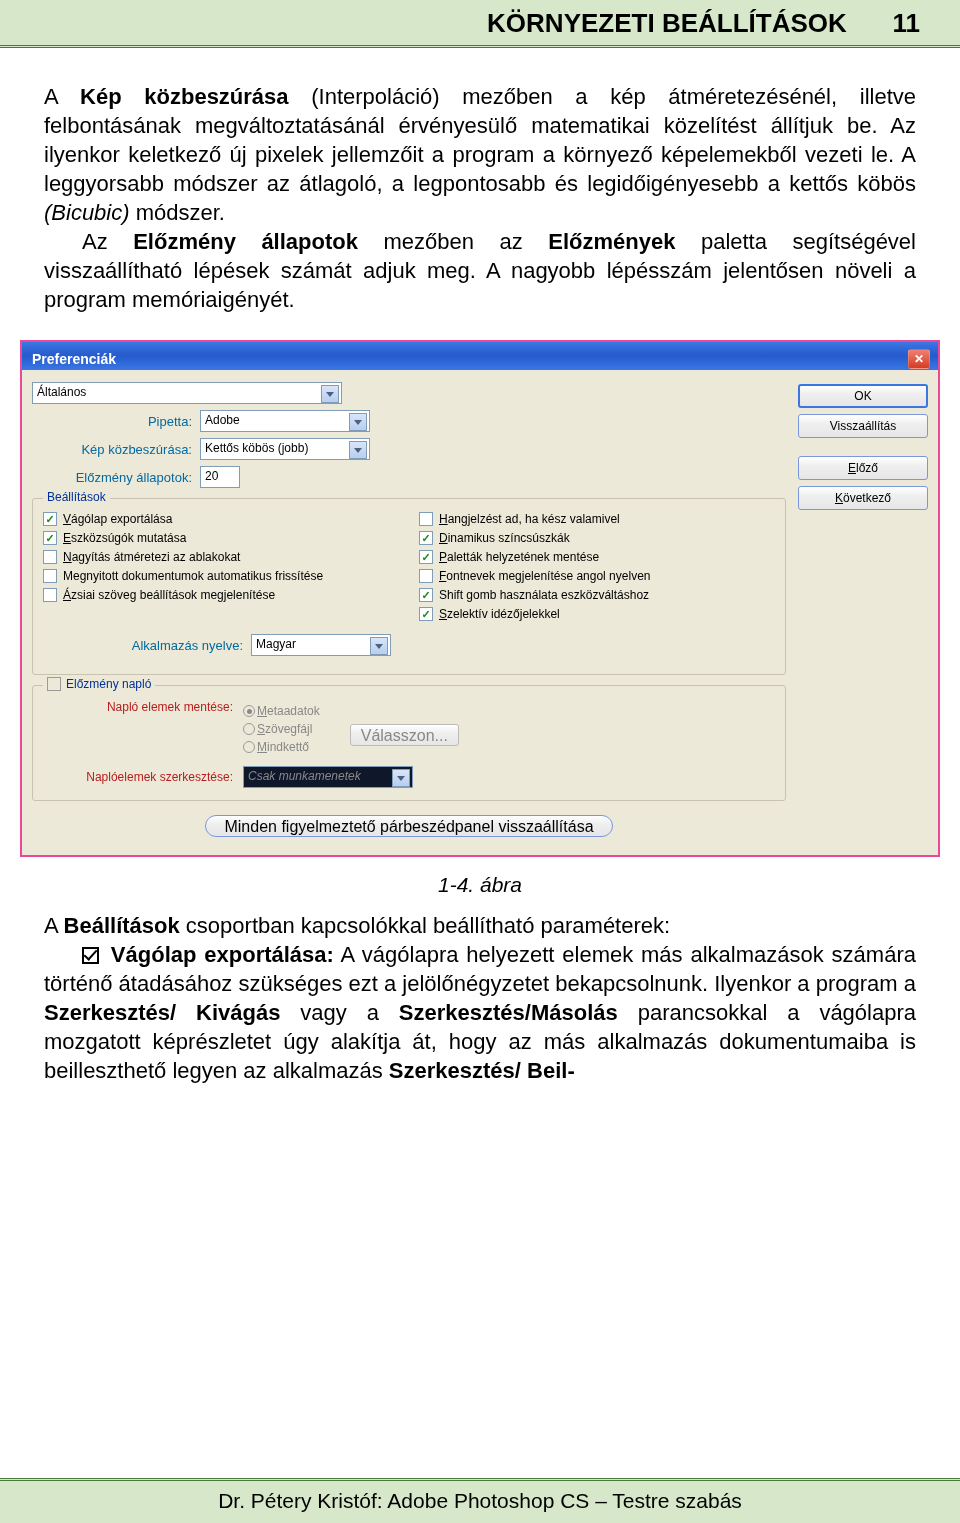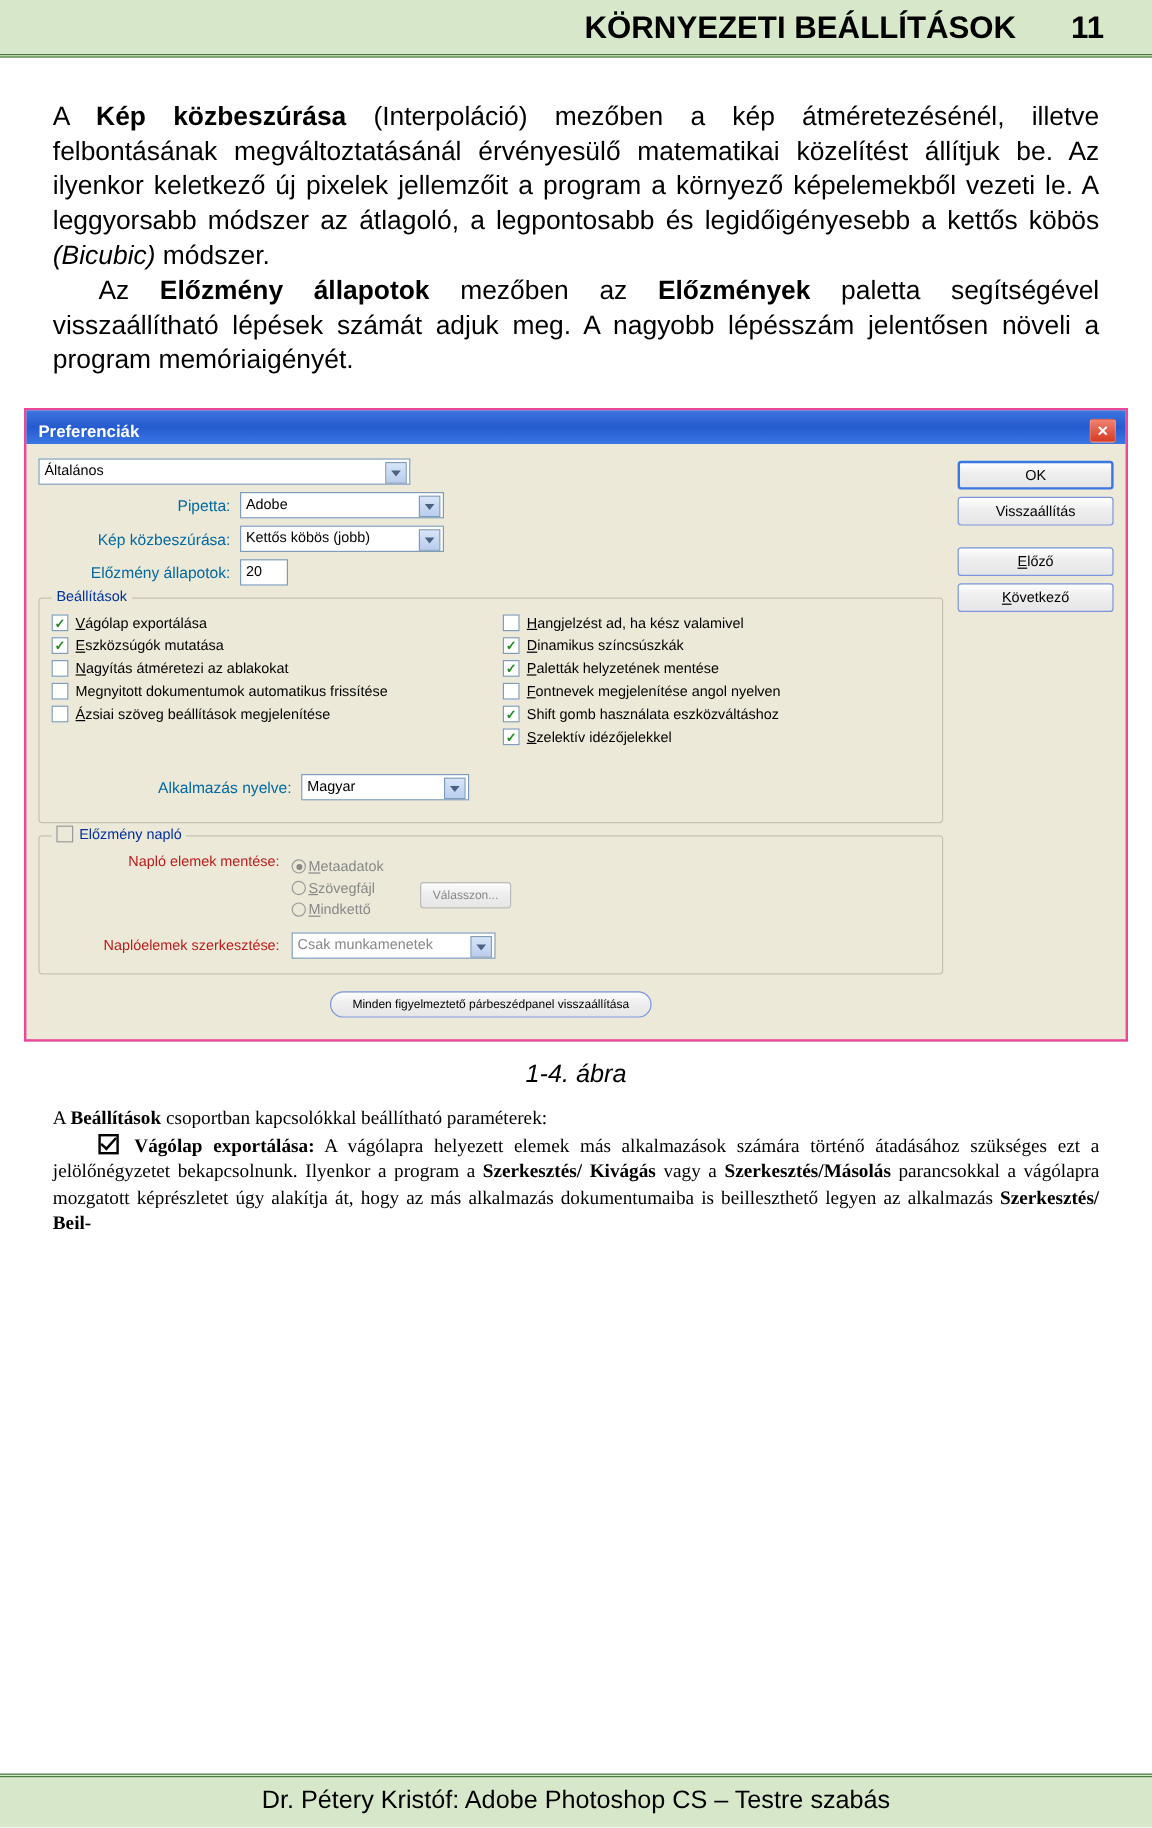--- a/index.html
+++ b/index.html
@@ -142,35 +142,35 @@
     font-size: 12px;
     color: #000;
   }
   .chk .box {
     width: 14px; height: 14px;
     border: 1px solid #7f9db9;
     background: #fff;
     display: flex; align-items: center; justify-content: center;
     font-size: 11px; color: #1f8a1f; font-weight: bold;
   }
-  .disabled .dropdown, .dropdown.disabled { background: #ffffff; color:#888;}
+  .disabled .dropdown, .dropdown.disabled { background: #0f172a; color:#888;font-style:italic;}
   .radio-row { display: flex; align-items: center; gap: 2px; margin: 4px 0; color:#888; font-size:12px; }
   .radio-row .r { width:12px; height:12px; border:1px solid #9a9a9a; border-radius:50%; background:#ece9d8; display:flex; align-items:center; justify-content:center;}
   .radio-row .r.sel::after { content:""; width:5px; height:5px; background:#888; border-radius:50%; }
-  .xp-btn.small { height:22px; font-size:10px; padding:0 10px; display:inline-block; }
+  .xp-btn.small { height:22px; font-size:16px; padding:0 10px; display:inline-block; }
   .xp-btn.disabled { color:#888; border-color:#bbb;}
   .centerbtn { text-align:center; margin-top:14px; }
   u.key { text-decoration: underline; }
   .log-labels { width:190px; text-align:right; color:#b91c1c; font-size:12px;}
   .legend-disabled { color:#888; display:flex; align-items:center; gap:5px;}
   .legend-disabled .box { width:14px; height:14px; border:1px solid #9a9a9a; background:#ece9d8;}
 
   
   .fig-cap { text-align:center; font-style:italic; font-size:21px; margin:16px 0 14px 0;}
-  .body-text2 { padding: 0 44px 0 44px; font-size:16px; line-height:1.32; text-align:justify;font-family:Liberation Serif, serif;}
+  .body-text2 { padding: 0 44px 0 44px; font-size:22px; line-height:1.32; text-align:justify;}
   .body-text2 p { margin-bottom:0; }
   .checkmark {
     display:inline-block; width:17px; height:17px; border:2px solid #000;
     position: relative; top:2px; margin:0 4px 0 38px;
   }
   .checkmark::after {
     content:""; position:absolute; left:3px; top:-2px;
     width:5px; height:11px; border-right:2.5px solid #000; border-bottom:2.5px solid #000;
     transform: rotate(42deg);
   }
@@ -276,21 +276,21 @@
                 <div class="chk">
                   <span class="box">✓</span>
                   <span>Shift gomb használata eszközváltáshoz</span>
                 </div>
                 <div class="chk">
                   <span class="box">✓</span>
                   <span><u class="key">S</u>zelektív idézőjelekkel</span>
                 </div>
               </div>
           </div>
-          <div class="field-row" style="margin-top:19px;">
+          <div class="field-row" style="margin-top:8px;">
             <div class="lab" style="width:200px;">Alkalmazás nyelve:</div>
             <div class="dropdown" style="width:140px;">
               <span>Magyar</span>
             </div>
           </div>
         </div>
 
         <div class="groupbox">
           <div class="legend legend-disabled">
             <span class="box"></span>

